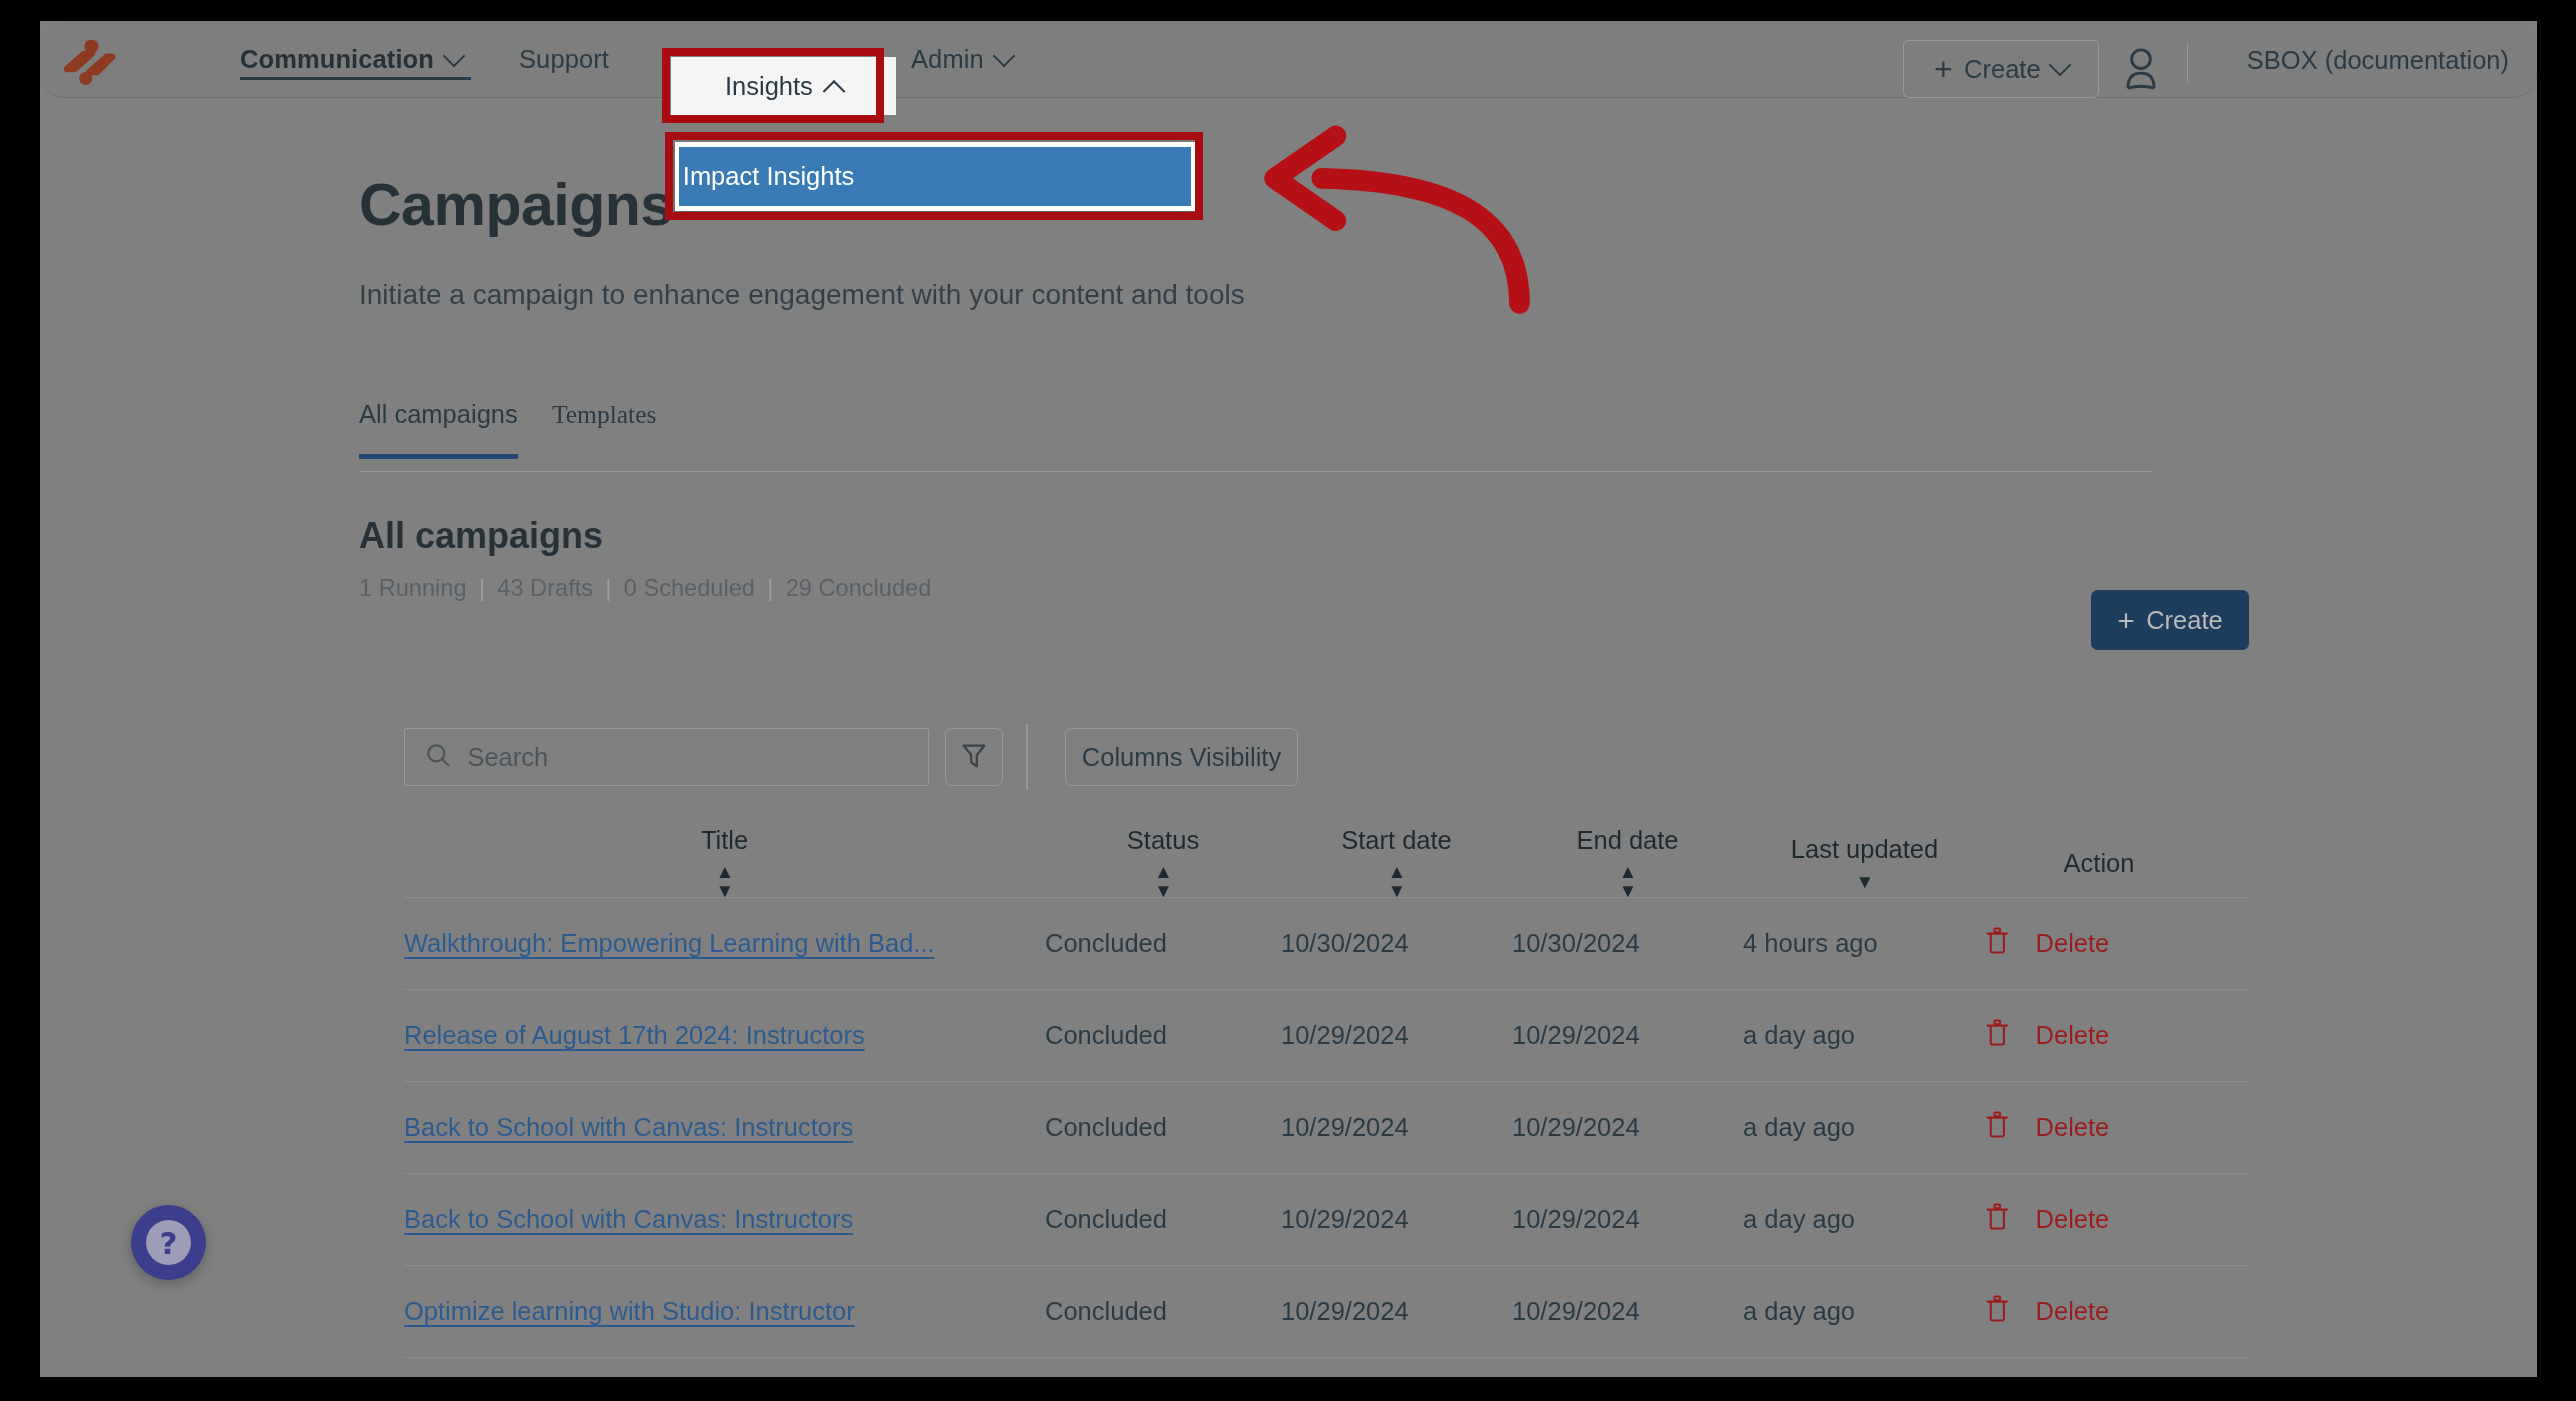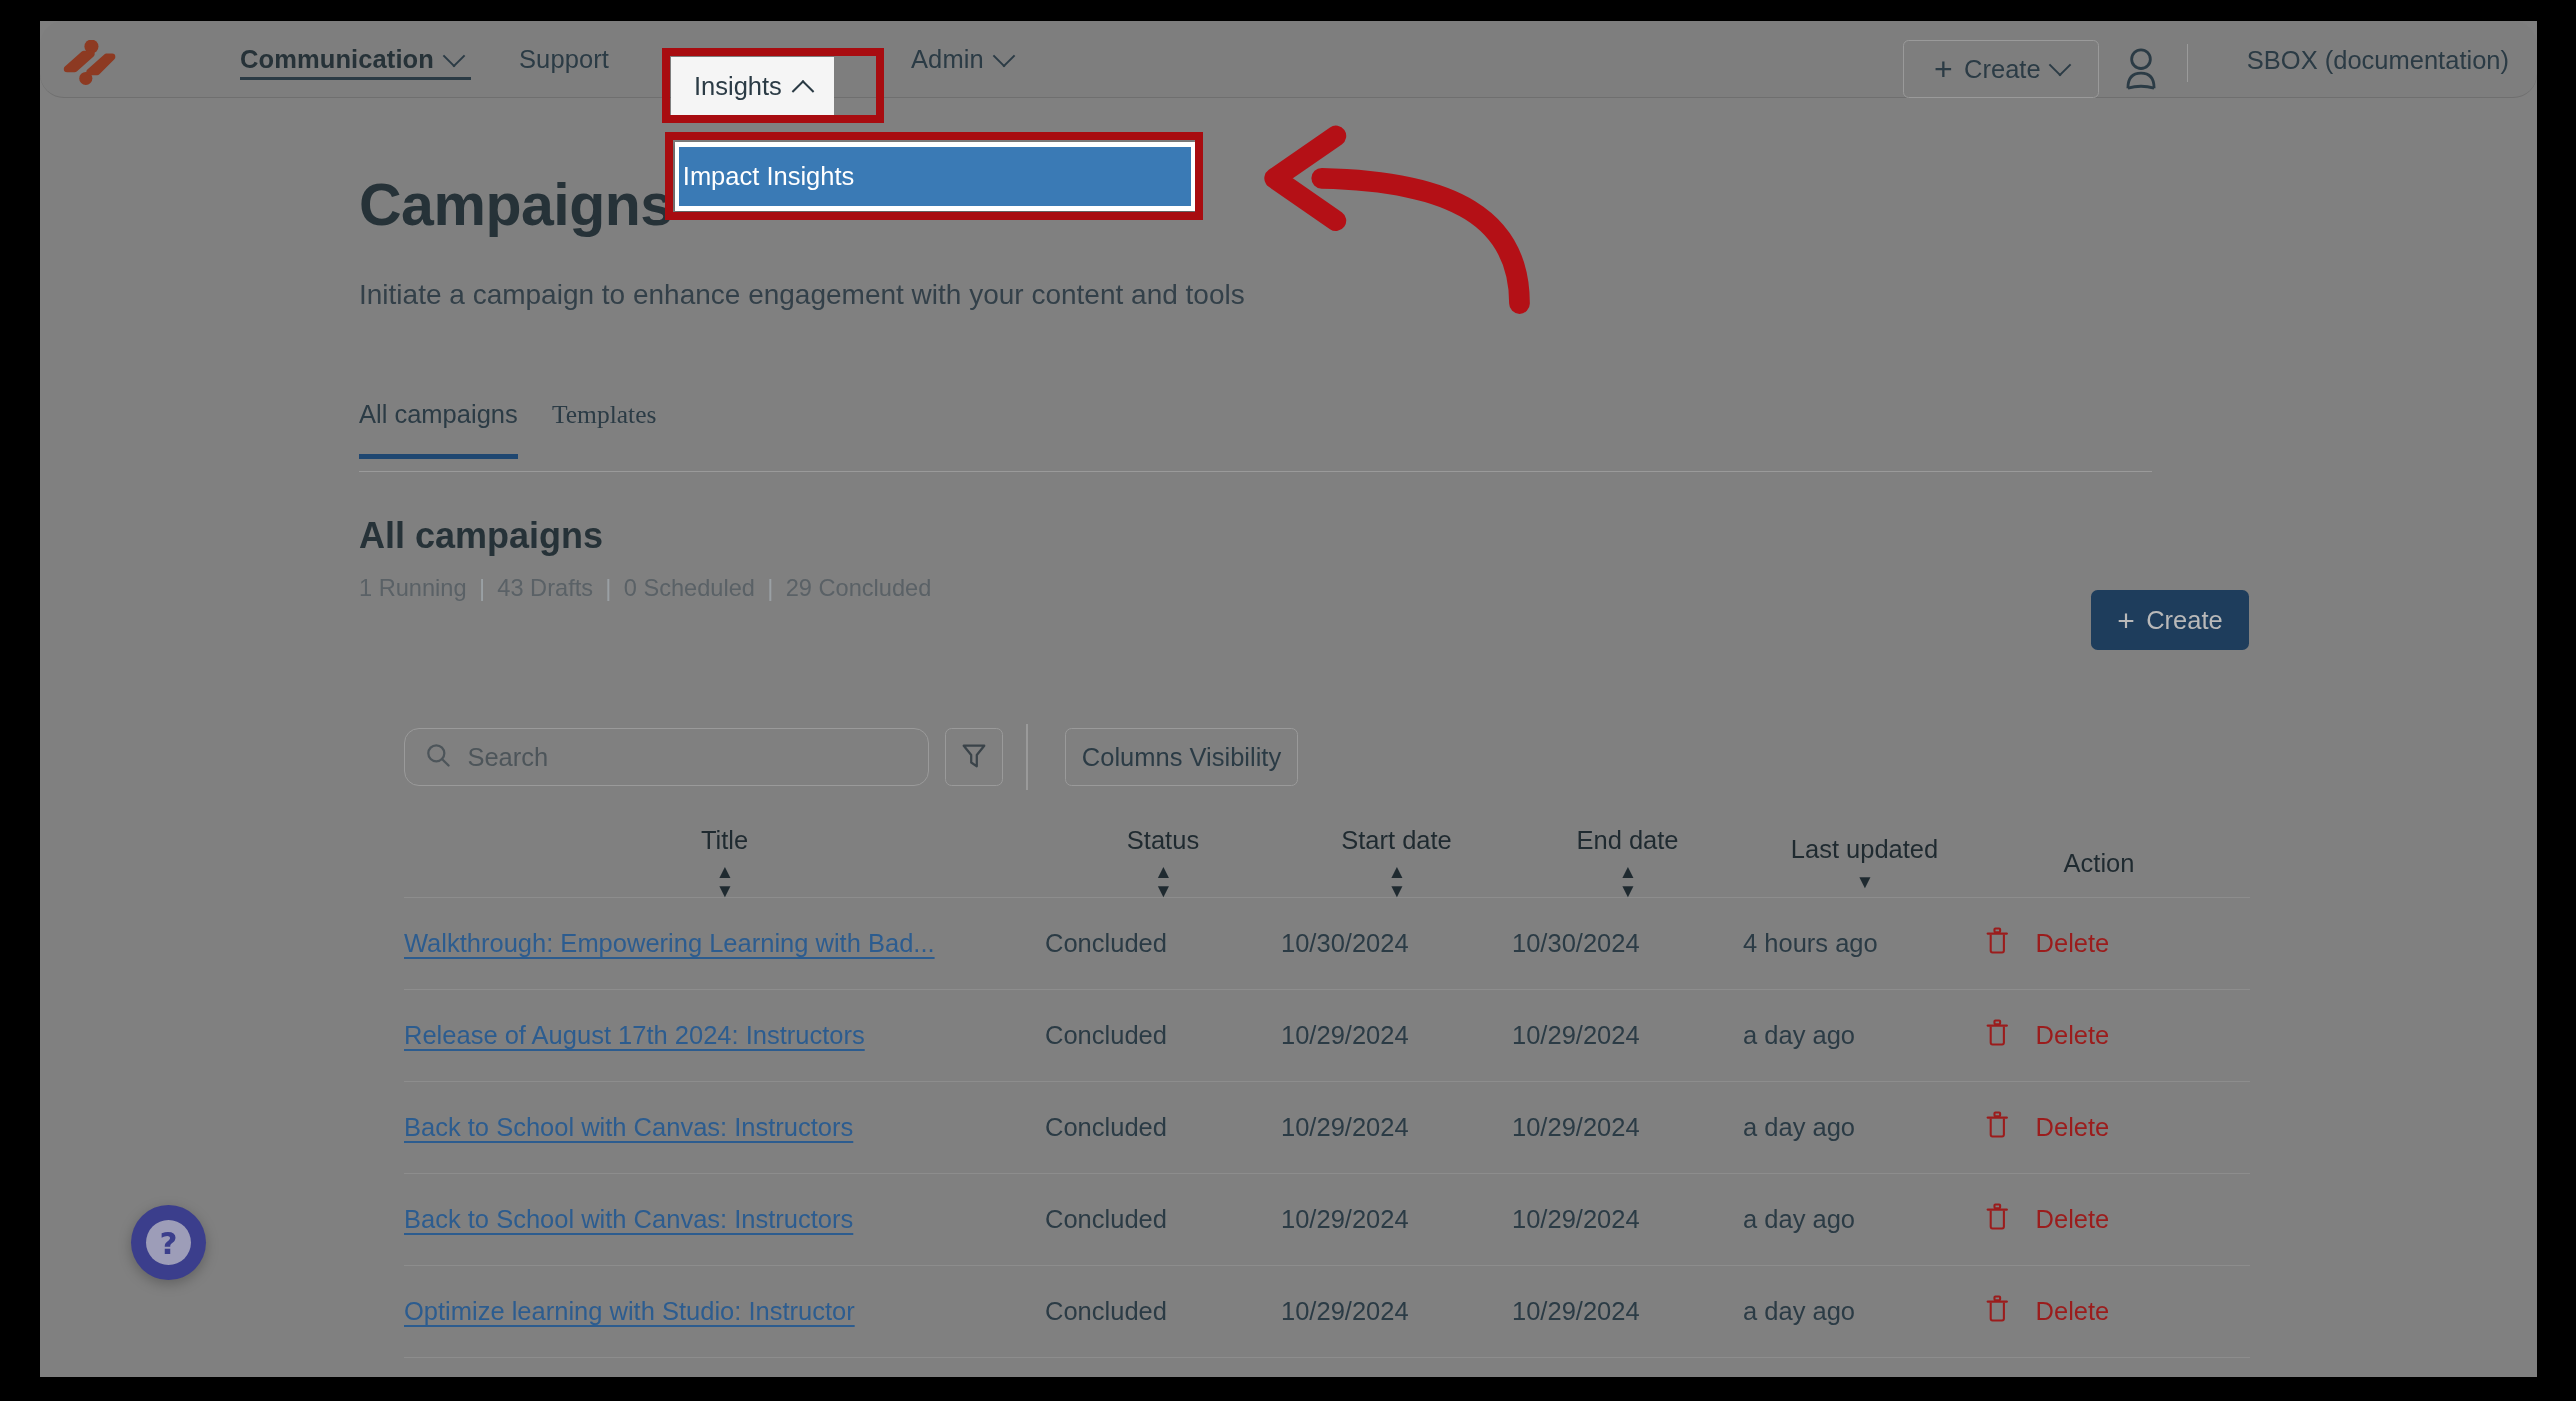--- a/index.html
+++ b/index.html
@@ -75,21 +75,21 @@
 
   
   #insights-wrap {
     position: absolute;
     left: 631px; top: 36px;
     width: 205px; height: 58px;
   }
   #insights-btn {
     position: absolute;
     left: 0; top: 0;
-    width: 163px; height: 58px;
+    width: 225px; height: 58px;
     background: #f5f5f5;
     display: flex; align-items: center; justify-content: center;
     gap: 13.2px;
     font-size: 25.5px;
     color: #2b3b45;
   }
   #insights-hl {
     position: absolute;
     left: 622px; top: 27px;
     width: 222px; height: 75px;
@@ -202,21 +202,21 @@
     display: flex; align-items: center; justify-content: center;
     gap: 11.3px;
   }
   #create-btn .pl { font-size: 30px; font-weight: 300; line-height:.7; }
 
   
   #search-box {
     position: absolute; left: 364px; top: 630px;
     width: 525px; height: 58px;
     border: 0.9px solid #9a9a9a;
-    border-radius: 15px;
+    border-radius: 2px;
     display: flex; align-items: center;
     gap: 16px; padding-left: 20px;
     background: transparent;
   }
   #search-input {
     border: none; outline: none; background: transparent;
     font-family: "Liberation Sans", sans-serif;
     font-size: 25.5px; color: #4d555a;
     width: 396px;
   }

